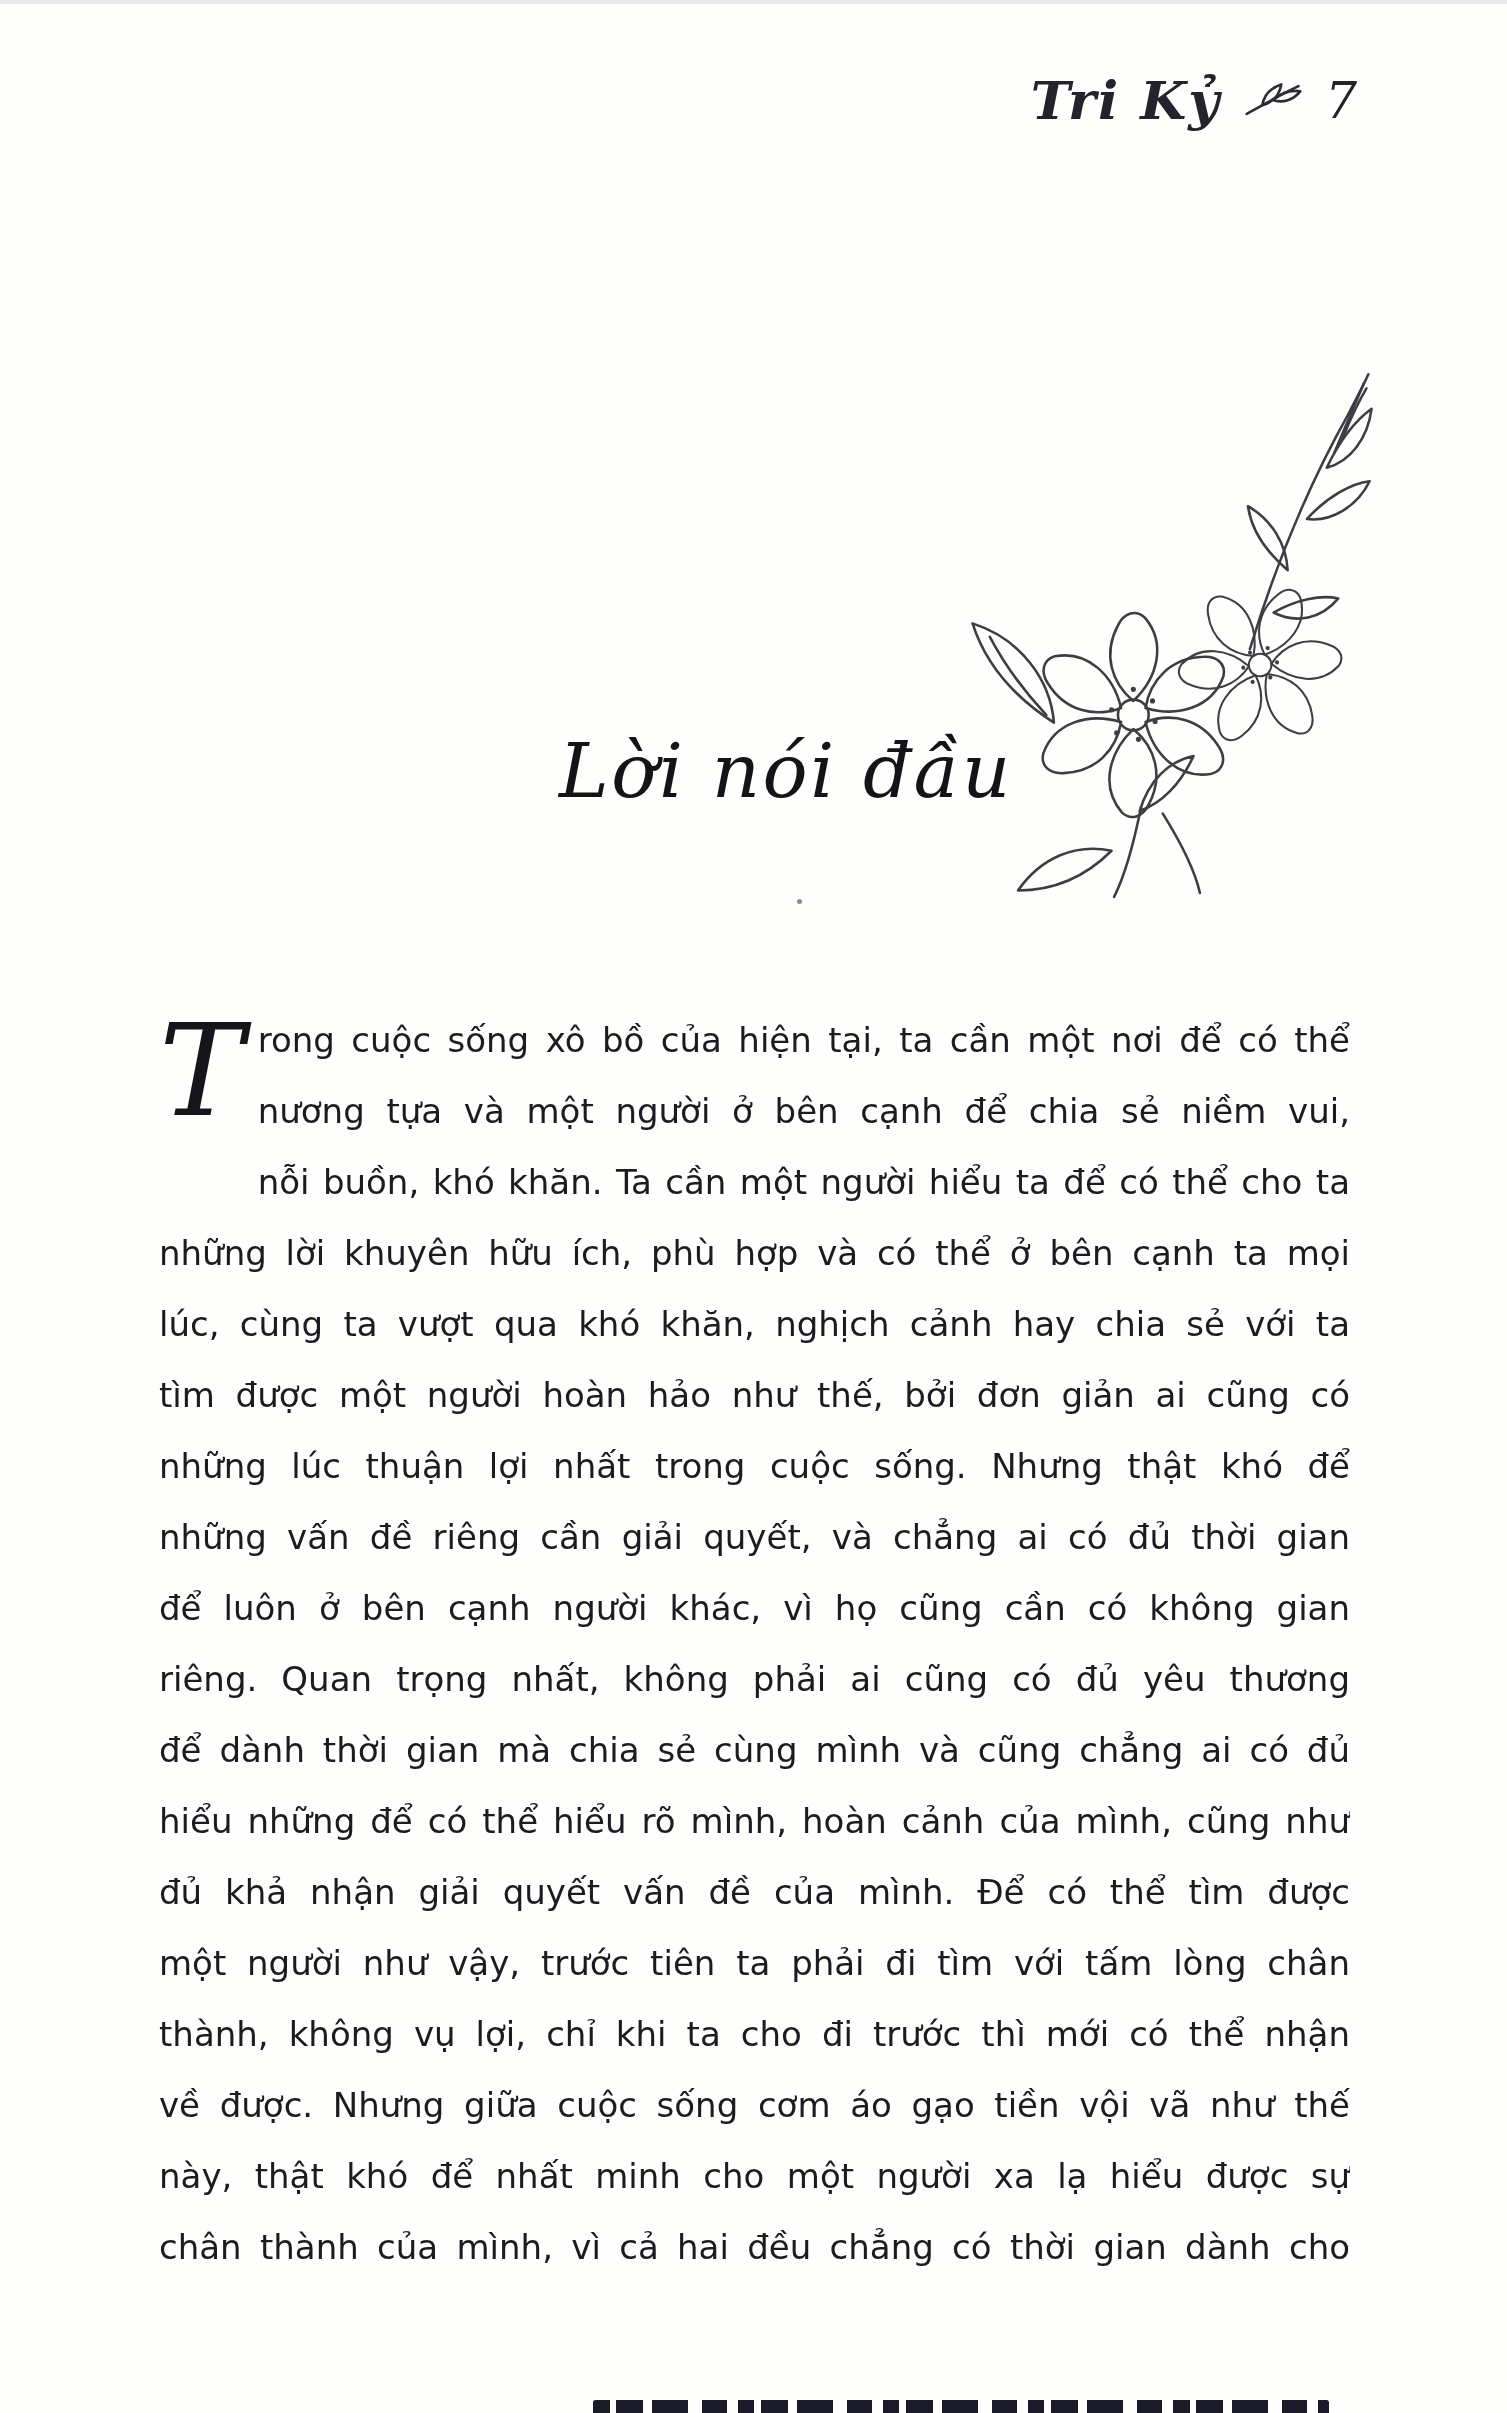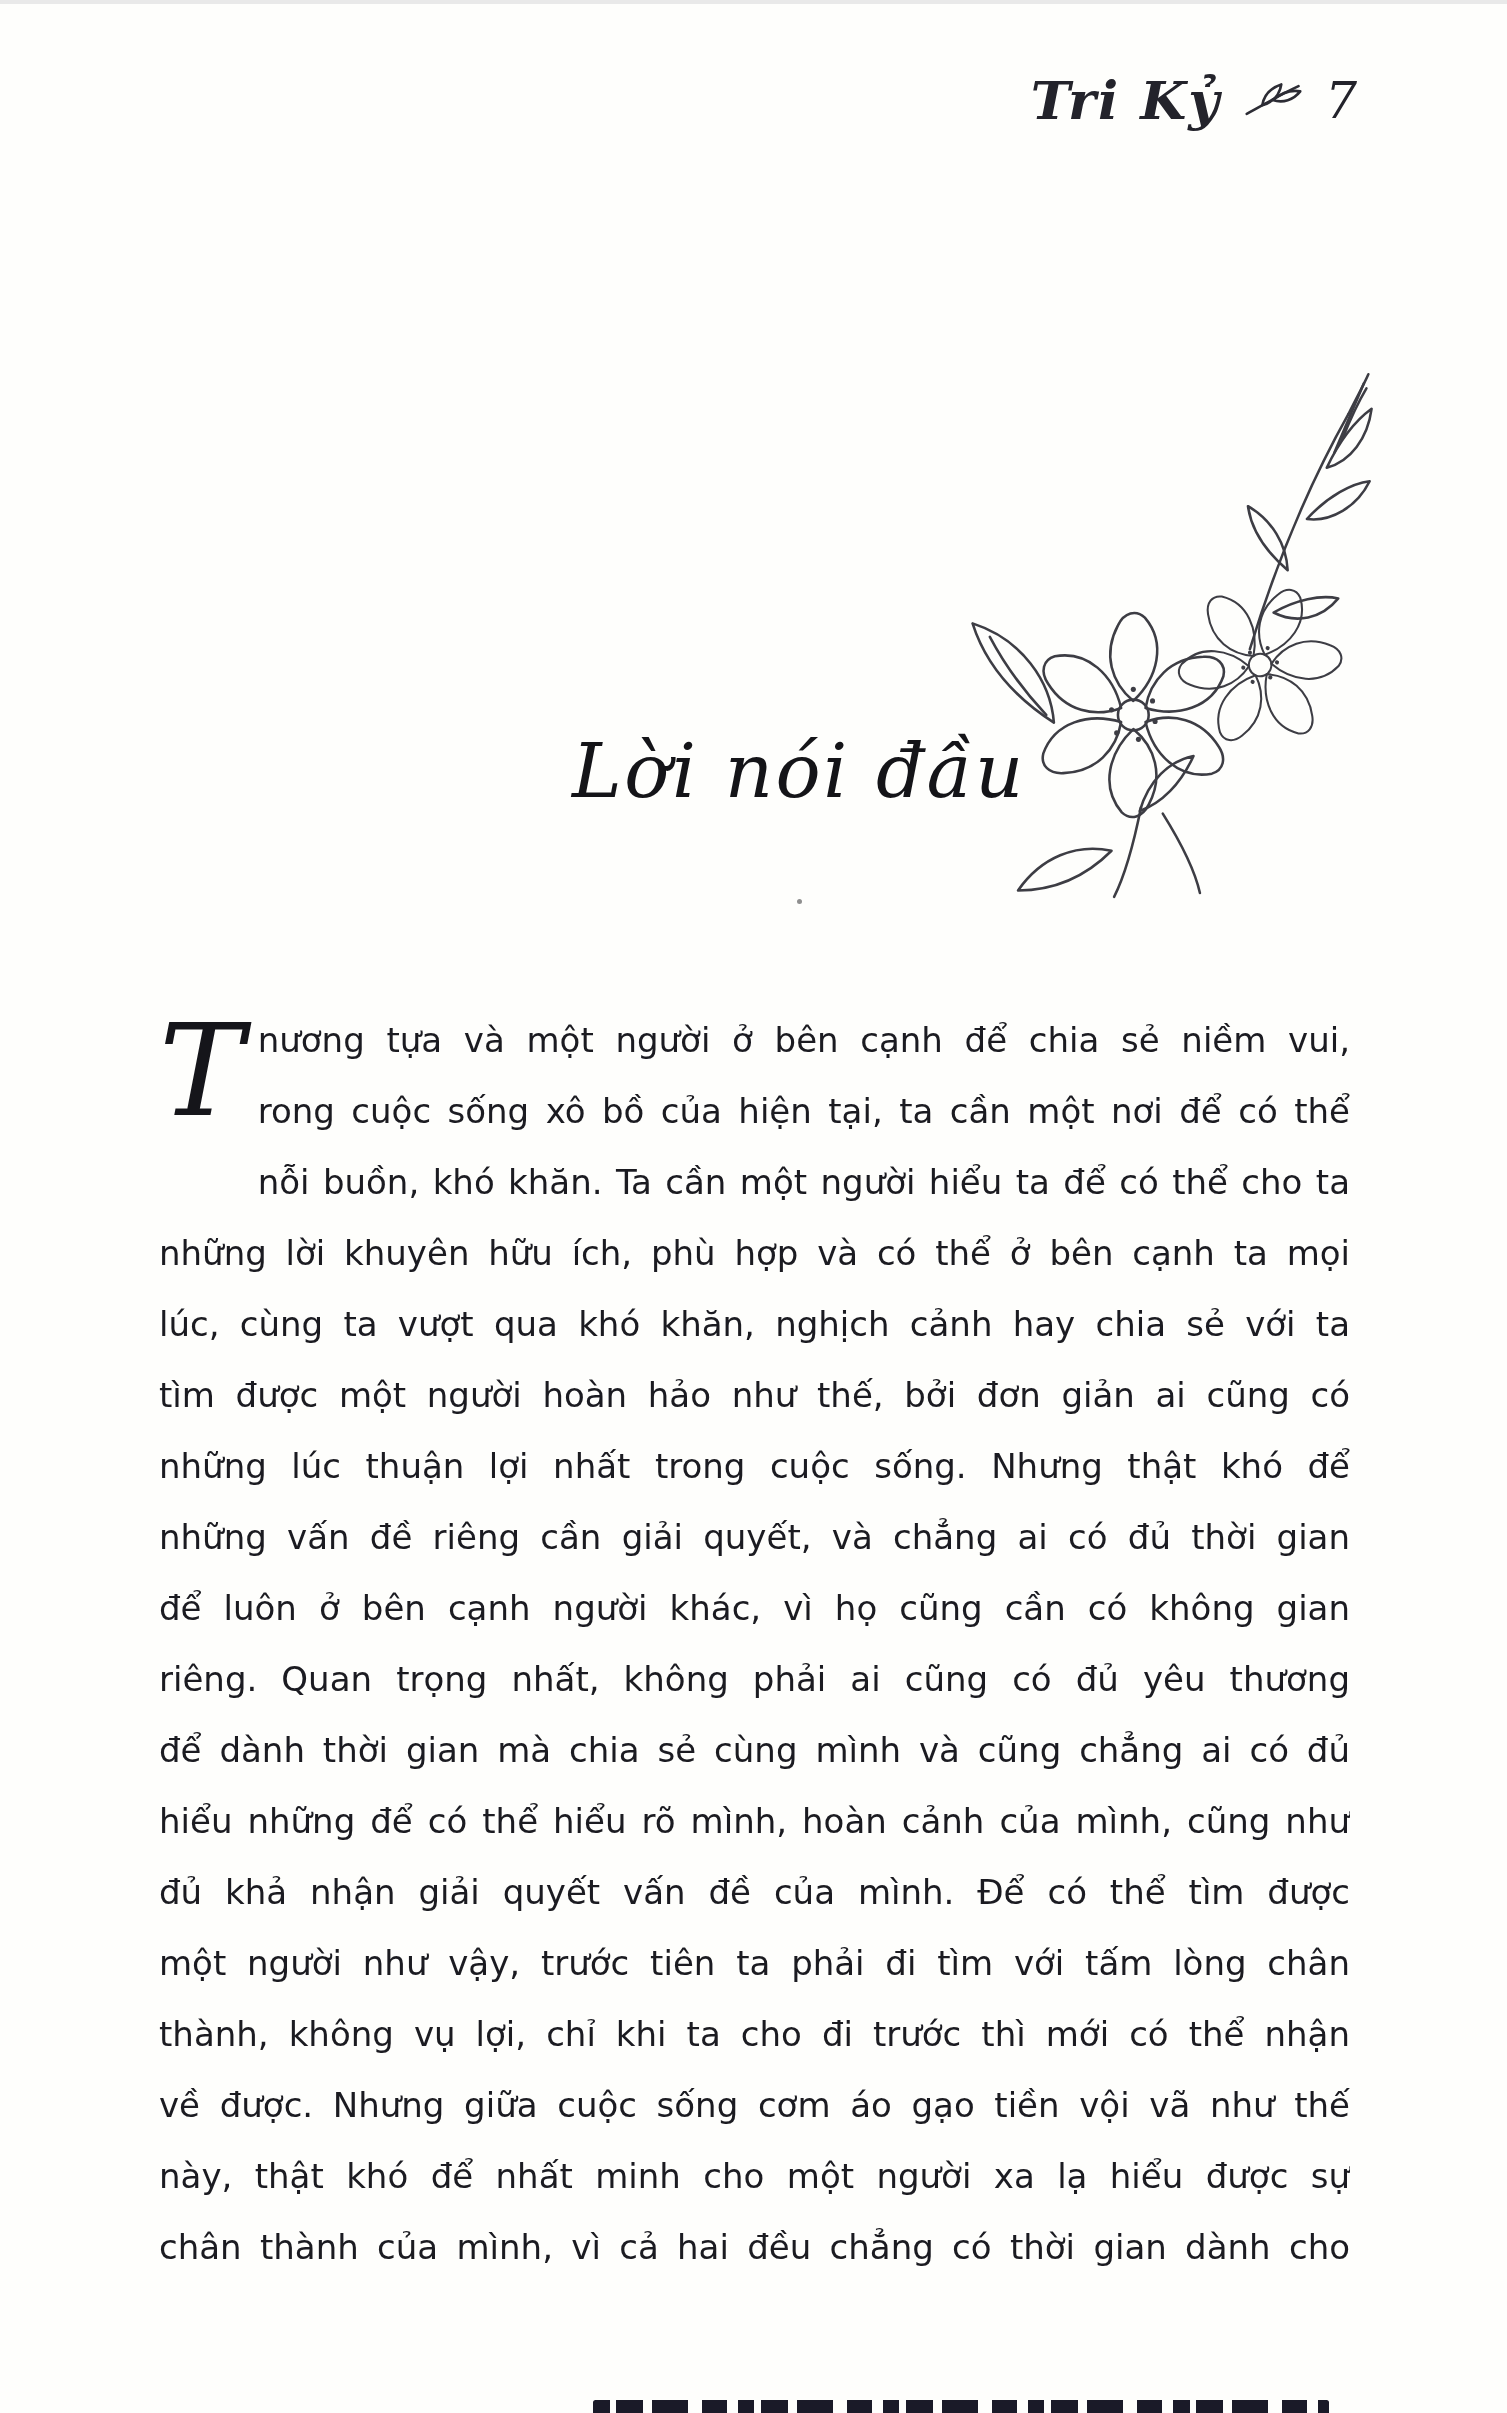--- a/index.html
+++ b/index.html
@@ -31,21 +31,21 @@
     font-style:italic;
     font-size:50px; line-height:1;
     color:#23232b;
   }
 
   
   .illustration { position:absolute; left:950px; top:360px; width:423px; height:538px; }
 
   
   .chapter-title {
-    position:absolute; left:572px; top:724px;
+    position:absolute; left:559px; top:724px;
     font-family:"DejaVu Serif", serif;
     font-style:italic; font-weight:500;
     font-size:75px; line-height:1.15;
     letter-spacing:2.5px;
     color:#141418;
   }
 
   
   .body-text {
     position:absolute; left:159px; top:1001px; width:1191px;
@@ -194,22 +194,22 @@
     </svg>
   </div>
 
   <div class="chapter-title">Lời nói đầu</div>
 
   <span class="speck"></span>
 
   <div class="body-text">
     <span class="dropcap">T</span>
     <div>
+        <div class="body-line">rong cuộc sống xô bồ của hiện tại, ta cần một nơi để có thể</div>
         <div class="body-line">nương tựa và một người ở bên cạnh để chia sẻ niềm vui,</div>
-        <div class="body-line">rong cuộc sống xô bồ của hiện tại, ta cần một nơi để có thể</div>
         <div class="body-line">nỗi buồn, khó khăn. Ta cần một người hiểu ta để có thể cho ta</div>
         <div class="body-line">những lời khuyên hữu ích, phù hợp và có thể ở bên cạnh ta mọi</div>
         <div class="body-line">lúc, cùng ta vượt qua khó khăn, nghịch cảnh hay chia sẻ với ta</div>
         <div class="body-line">tìm được một người hoàn hảo như thế, bởi đơn giản ai cũng có</div>
         <div class="body-line">những lúc thuận lợi nhất trong cuộc sống. Nhưng thật khó để</div>
         <div class="body-line">những vấn đề riêng cần giải quyết, và chẳng ai có đủ thời gian</div>
         <div class="body-line">để luôn ở bên cạnh người khác, vì họ cũng cần có không gian</div>
         <div class="body-line">riêng. Quan trọng nhất, không phải ai cũng có đủ yêu thương</div>
         <div class="body-line">để dành thời gian mà chia sẻ cùng mình và cũng chẳng ai có đủ</div>
         <div class="body-line">hiểu những để có thể hiểu rõ mình, hoàn cảnh của mình, cũng như</div>

